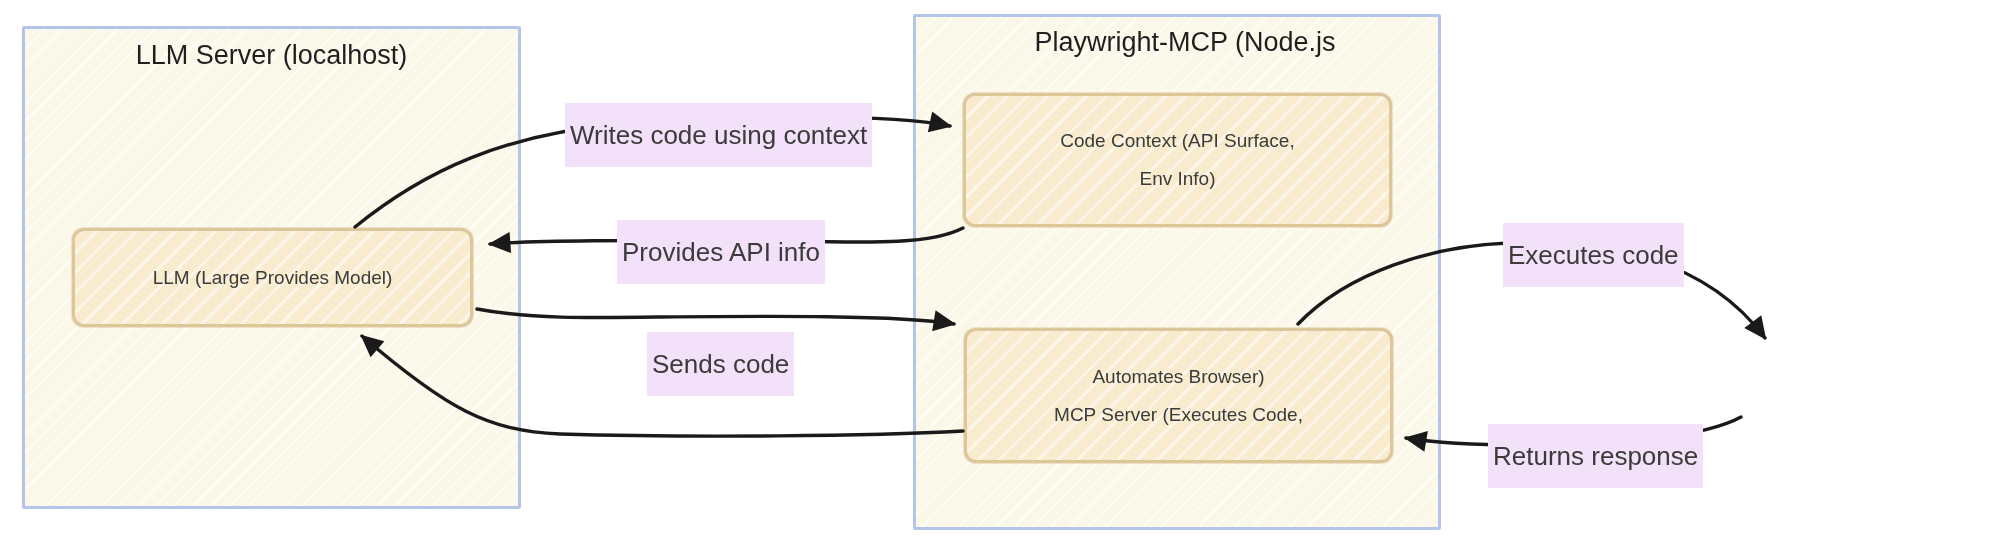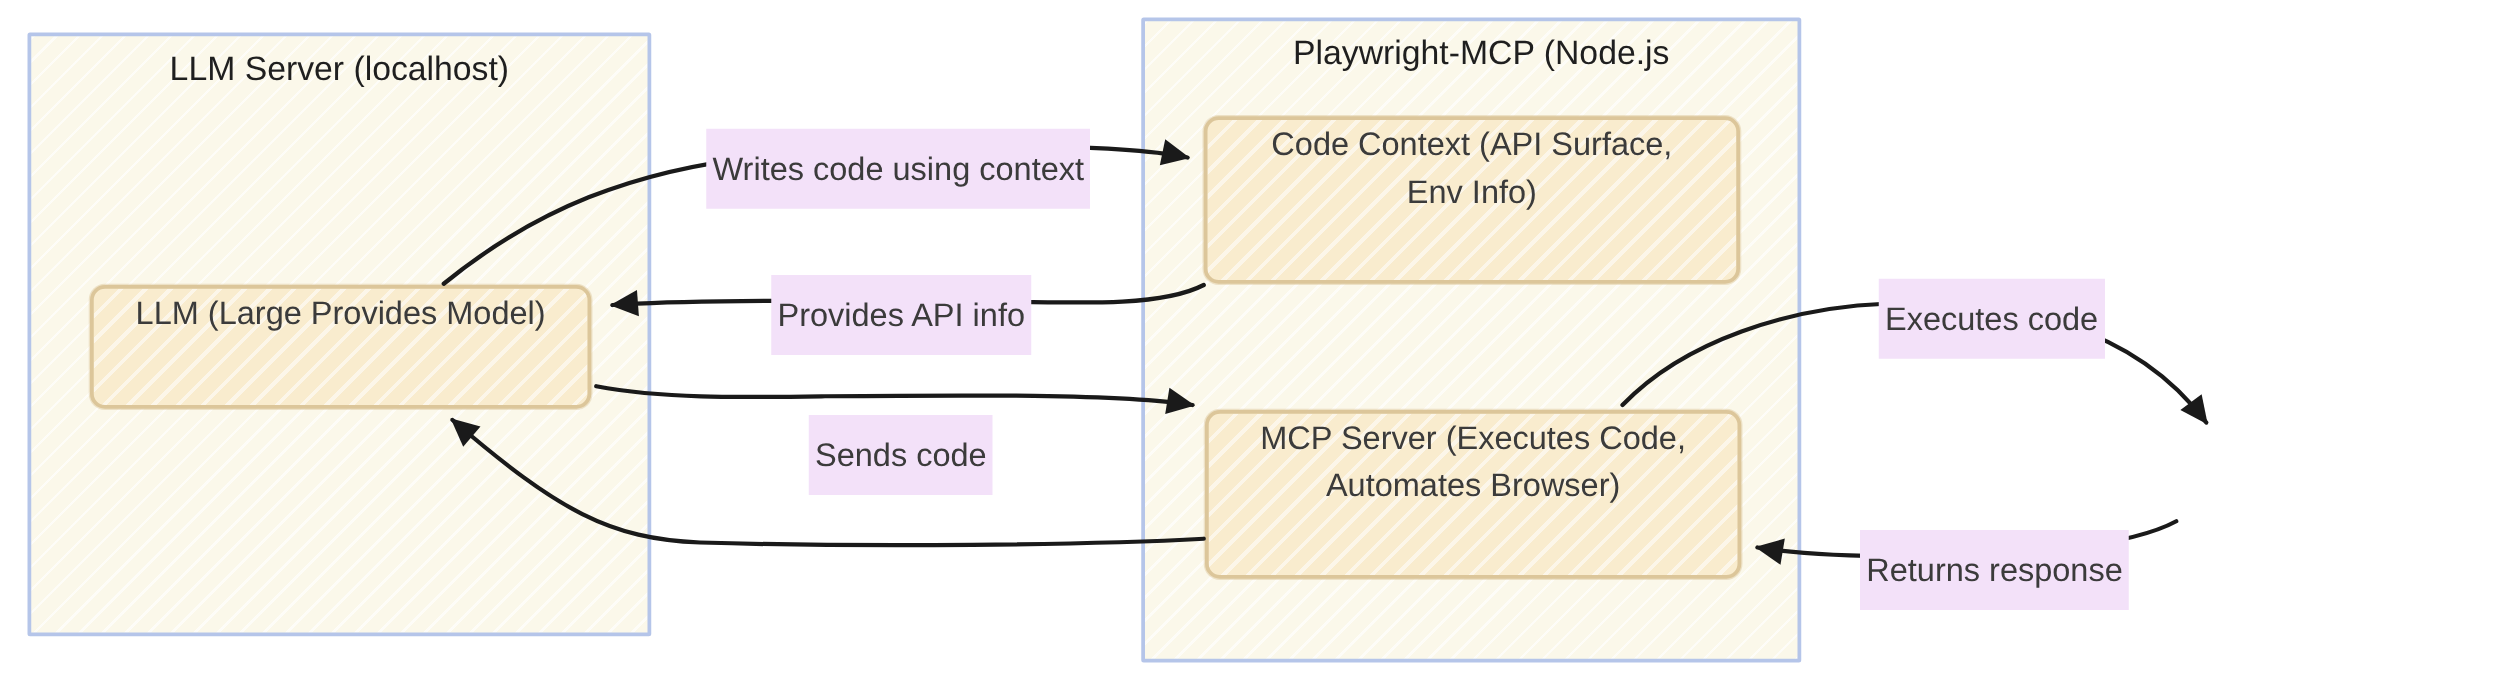--- a/index.html
+++ b/index.html
@@ -51,22 +51,23 @@
       135deg,
       rgba(255,255,255,0.55) 0px,
       rgba(255,255,255,0.55) 3px,
       rgba(0,0,0,0) 3px,
       rgba(0,0,0,0) 14px
     );
     box-shadow: 0 0 0 1px rgba(220,198,154,0.45);
     display: flex;
     flex-direction: column;
     align-items: center;
+    justify-content: center;
     text-align: center;
-    font-size: 26px;
+    font-size: 19px;
     line-height: 38px;
     color: #3b3b3b;
     z-index: 1;
   }
   .node span { display: block; white-space: nowrap; }
   
   #connectors {
     position: absolute;
     left: 0; top: 0;
     width: 1999px;
@@ -112,22 +113,22 @@
   <div class="node" style="left:72px; top:228px; width:401px; height:99px;">
     <span>LLM (Large Provides Model)</span>
   </div>
 
   <div class="node" style="left:963px; top:93px; width:429px; height:134px;">
     <span>Code Context (API Surface,</span>
     <span>Env Info)</span>
   </div>
 
   <div class="node" style="left:964px; top:328px; width:429px; height:135px;">
+    <span>Automates Browser)</span>
     <span>MCP Server (Executes Code,</span>
-    <span>Automates Browser)</span>
   </div>
 
 
   <svg id="connectors" viewBox="0 0 1999 551" xmlns="http://www.w3.org/2000/svg">
     <defs>
       <marker id="ah" viewBox="0 0 12 12" refX="10.5" refY="6" markerWidth="7.2" markerHeight="7.2" orient="auto">
         <path d="M0.5,0.8 L11.5,6 L0.5,11.2 z" fill="#1a1a1a"></path>
       </marker>
     </defs>
     <path class="edge" d="M 355 227 C 425 170, 505 134, 622 124 C 742 115, 892 114, 950 126" marker-end="url(#ah)"></path>

